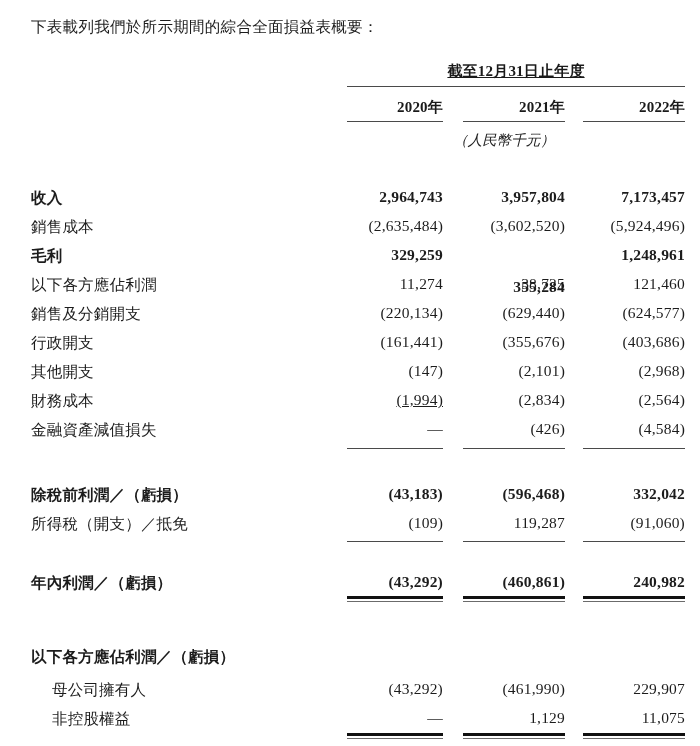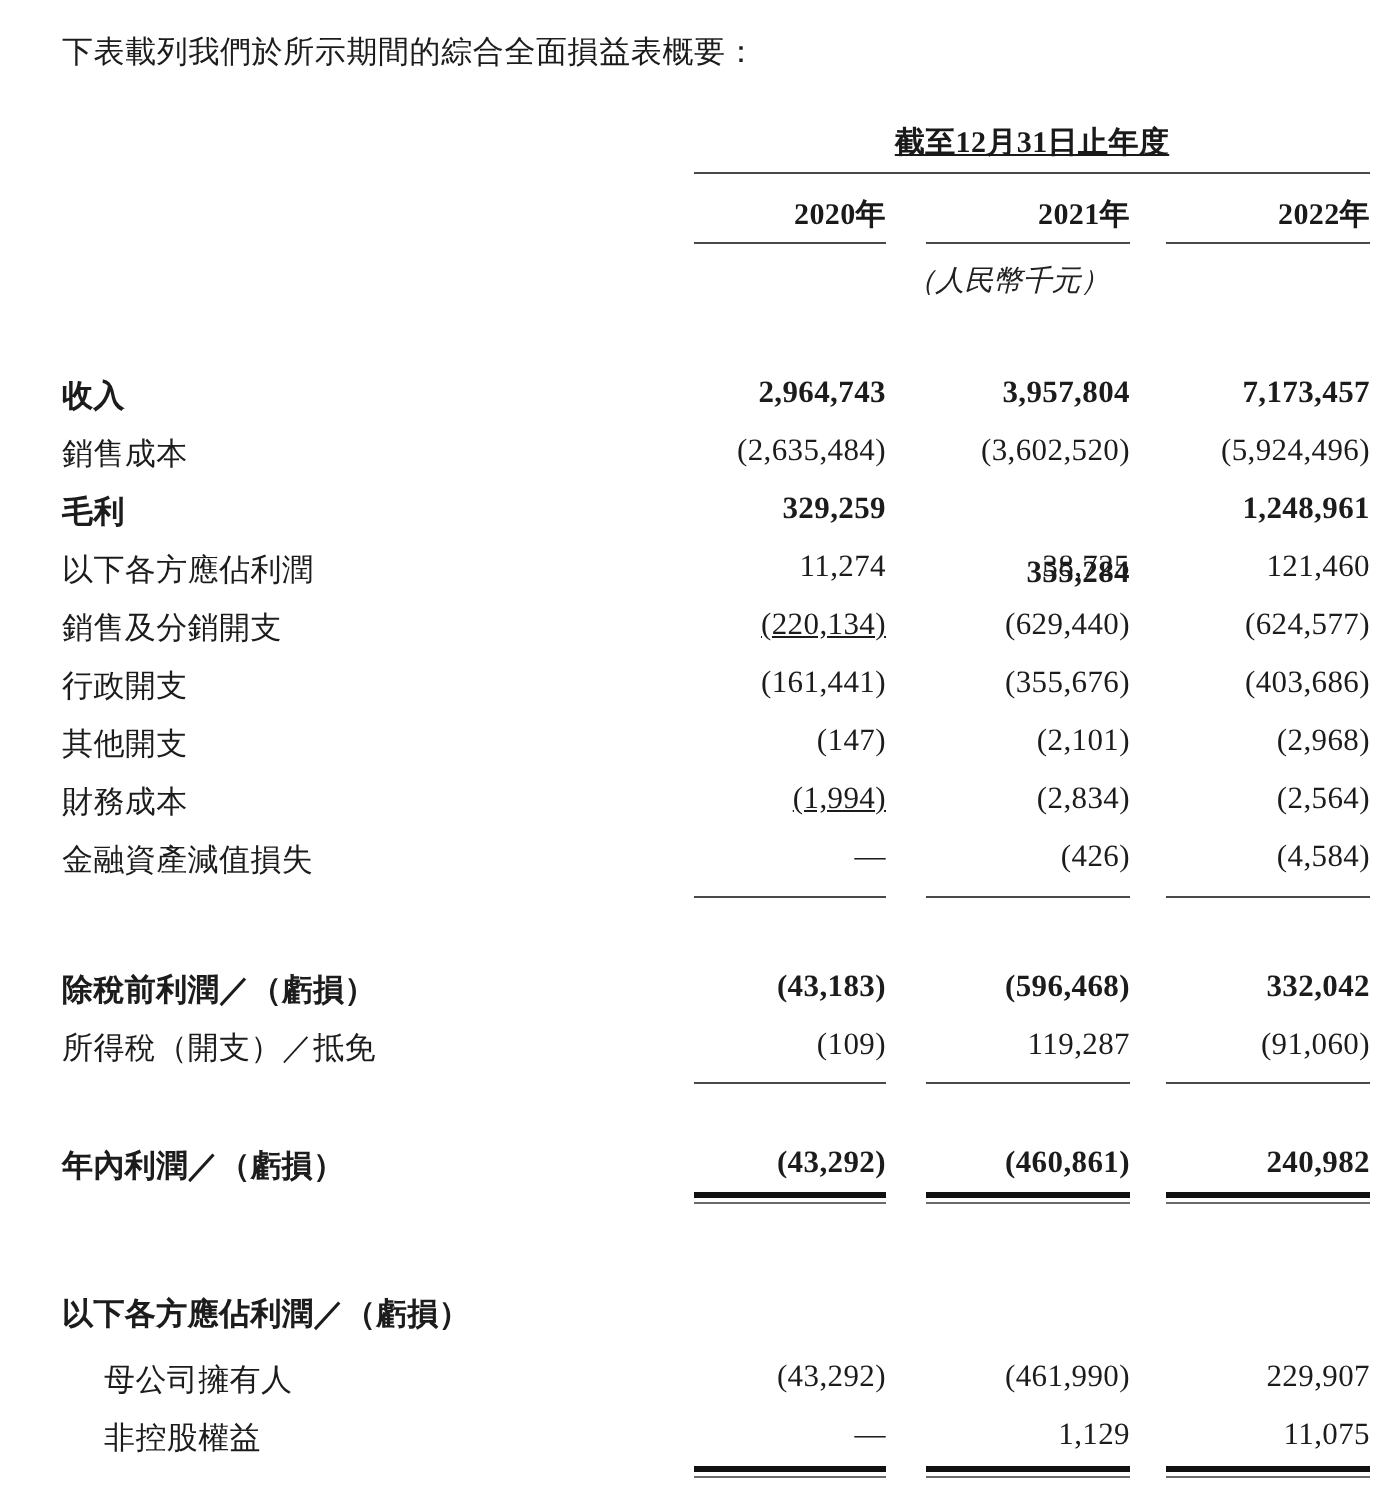--- a/index.html
+++ b/index.html
@@ -149,21 +149,21 @@
   <div class="cell bold c1" style="top:246px;">329,259</div>
   <div class="cell bold c2" style="top:246px;margin-top:32px;">355,284</div>
   <div class="cell bold c3" style="top:246px;">1,248,961</div>
 
   <div class="row-label" style="left:31px; top:275px;">以下各方應佔利潤</div>
   <div class="cell c1" style="top:275px;">11,274</div>
   <div class="cell c2" style="top:275px;">38,725</div>
   <div class="cell c3" style="top:275px;">121,460</div>
 
   <div class="row-label" style="left:31px; top:304px;">銷售及分銷開支</div>
-  <div class="cell c1" style="top:304px;text-decoration:underline;">(220,134)</div>
+  <div class="cell c1" style="top:304px;">(220,134)</div>
   <div class="cell c2" style="top:304px;">(629,440)</div>
   <div class="cell c3" style="top:304px;">(624,577)</div>
 
   <div class="row-label" style="left:31px; top:333px;">行政開支</div>
   <div class="cell c1" style="top:333px;">(161,441)</div>
   <div class="cell c2" style="top:333px;">(355,676)</div>
   <div class="cell c3" style="top:333px;">(403,686)</div>
 
   <div class="row-label" style="left:31px; top:362px;">其他開支</div>
   <div class="cell c1" style="top:362px;">(147)</div>

